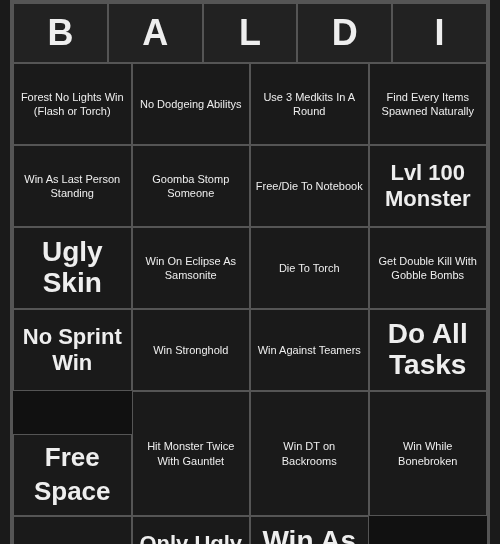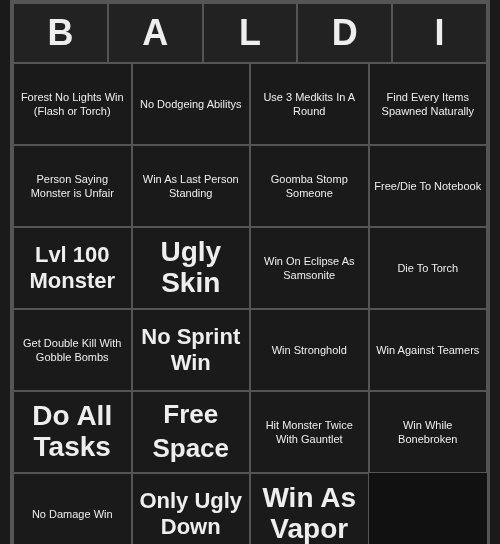--- a/index.html
+++ b/index.html
@@ -54,20 +54,21 @@
     }
     .bingo-cell.xl-text {
       font-size: 28px;
       font-weight: bold;
       line-height: 1.1;
       text-align: center;
     }
     .bingo-cell.free-space {
       font-size: 26px;
       font-weight: bold;
+      margin-top: 43px;
     }
     .bingo-cell .cell-text {
       display: block;
     }
   </style>
 </head>
 <body>
 
 <div class="bingo-card">
   <div class="bingo-header">
@@ -82,23 +83,20 @@
         <span class="cell-text">Forest No Lights Win (Flash or Torch)</span>
       </div>
       <div class="bingo-cell">
         <span class="cell-text">No Dodgeing Abilitys</span>
       </div>
       <div class="bingo-cell">
         <span class="cell-text">Use 3 Medkits In A Round</span>
       </div>
       <div class="bingo-cell">
         <span class="cell-text">Find Every Items Spawned Naturally</span>
-      </div>
-      <div class="bingo-cell">
-        <span class="cell-text">Person Saying Monster is Unfair</span>
       </div>
       <div class="bingo-cell">
         <span class="cell-text">Win As Last Person Standing</span>
       </div>
       <div class="bingo-cell">
         <span class="cell-text">Goomba Stomp Someone</span>
       </div>
       <div class="bingo-cell">
         <span class="cell-text">Free/Die To Notebook</span>
       </div>
@@ -129,20 +127,23 @@
       <div class="bingo-cell xl-text">
         <span class="cell-text">Do All Tasks</span>
       </div>
       <div class="bingo-cell free-space">
         <span class="cell-text">Free Space</span>
       </div>
       <div class="bingo-cell">
         <span class="cell-text">Hit Monster Twice With Gauntlet</span>
       </div>
       <div class="bingo-cell">
+        <span class="cell-text">Win DT on Backrooms</span>
+      </div>
+      <div class="bingo-cell">
         <span class="cell-text">Win While Bonebroken</span>
       </div>
       <div class="bingo-cell">
         <span class="cell-text">No Damage Win</span>
       </div>
       <div class="bingo-cell large-text">
         <span class="cell-text">Only Ugly Down</span>
       </div>
       <div class="bingo-cell xl-text">
         <span class="cell-text">Win As Vapor</span>

